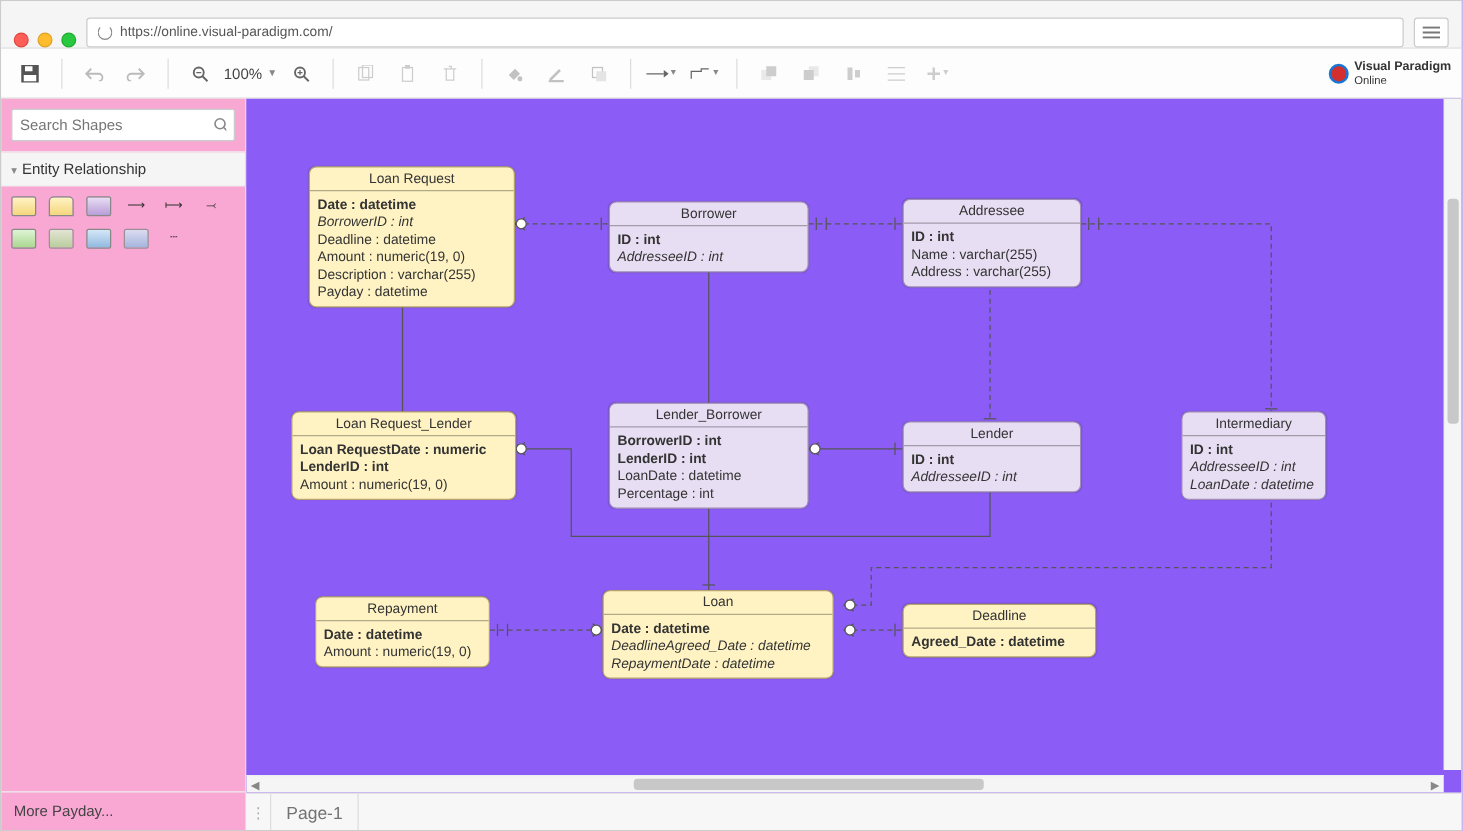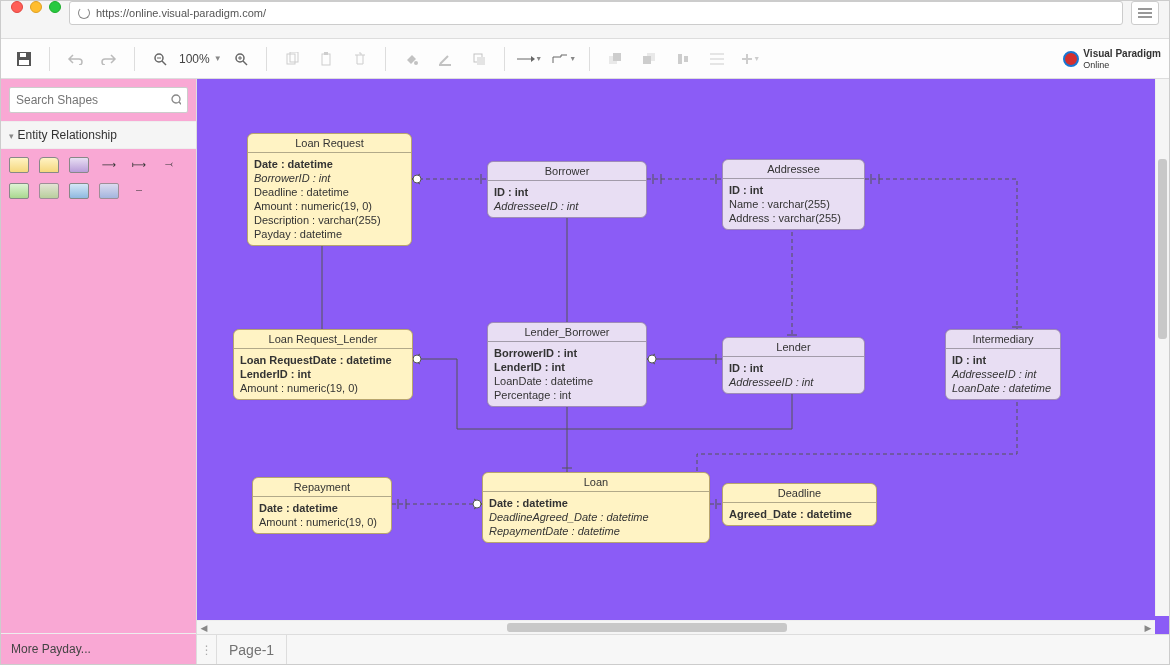--- a/index.html
+++ b/index.html
@@ -1,20 +1,20 @@
 <!DOCTYPE html>
 <html><head>
 <meta charset="utf-8">
 <style>
   * { box-sizing: border-box; margin: 0; padding: 0; }
   body { font-family: Arial, Helvetica, sans-serif; font-size: 12px; background: #fff; color: #333; }
   .app { width: 1170px; height: 665px; display: flex; flex-direction: column; border: 1px solid #ccc; }
 
   
-  .addrbar { height: 38px; display: flex; align-items: flex-start; background: #f5f5f5; border-bottom: 1px solid #ddd; padding: 0 10px; gap: 8px; }
+  .addrbar { height: 38px; display: flex; align-items: flex-end; background: #f5f5f5; border-bottom: 1px solid #ddd; padding: 0 10px; gap: 8px; }
   .traffic { display: flex; gap: 7px; }
   .dot { width: 12px; height: 12px; border-radius: 50%; }
   .dot.red { background: #ff5f57; border:1px solid #e14640;}
   .dot.yellow { background: #ffbd2e; border:1px solid #dfa023;}
   .dot.green { background: #28c940; border:1px solid #1dad2b;}
   .addr-input { flex: 1; height: 24px; border: 1px solid #ccc; border-radius: 3px; background: #fff; padding: 0 8px; display: flex; align-items: center; gap: 6px; color: #555; font-size: 11px; }
   .hamburger { width: 28px; height: 24px; border: 1px solid #ccc; border-radius: 3px; display: flex; align-items: center; justify-content: center; background:#fff; }
 
   
   .toolbar { height: 40px; display: flex; align-items: center; background: #fdfdfd; border-bottom: 1px solid #ddd; padding: 0 8px; gap: 4px; }
@@ -359,21 +359,21 @@
             <div class="ent-title">Addressee</div>
             <div class="ent-body">
               <div class="pk">ID : int</div>
               <div>Name : varchar(255)</div>
               <div>Address : varchar(255)</div>
             </div>
           </div>
         <div id="e-loan_request_lender" class="entity yellow" style="left:36px; top:250px; width:180px;">
             <div class="ent-title">Loan Request_Lender</div>
             <div class="ent-body">
-              <div class="pk">Loan RequestDate : datetime</div>
+              <div class="pk">Loan RequestDate : numeric</div>
               <div class="pk">LenderID : int</div>
               <div>Amount : numeric(19, 0)</div>
             </div>
           </div>
         <div id="e-lender_borrower" class="entity purple" style="left:290px; top:243px; width:160px;">
             <div class="ent-title">Lender_Borrower</div>
             <div class="ent-body">
               <div class="pk">BorrowerID : int</div>
               <div class="pk">LenderID : int</div>
               <div>LoanDate : datetime</div>
@@ -395,21 +395,21 @@
               <div class="fk">LoanDate : datetime</div>
             </div>
           </div>
         <div id="e-repayment" class="entity yellow" style="left:55px; top:398px; width:140px;">
             <div class="ent-title">Repayment</div>
             <div class="ent-body">
               <div class="pk">Date : datetime</div>
               <div>Amount : numeric(19, 0)</div>
             </div>
           </div>
-        <div id="e-loan" class="entity yellow" style="left:285px; top:393px; width:228px;">
+        <div id="e-loan" class="entity yellow" style="left:285px; top:393px; width:185px;">
             <div class="ent-title">Loan</div>
             <div class="ent-body">
               <div class="pk">Date : datetime</div>
               <div class="fk">DeadlineAgreed_Date : datetime</div>
               <div class="fk">RepaymentDate : datetime</div>
             </div>
           </div>
         <div id="e-deadline" class="entity yellow" style="left:525px; top:404px; width:155px;">
             <div class="ent-title">Deadline</div>
             <div class="ent-body">

